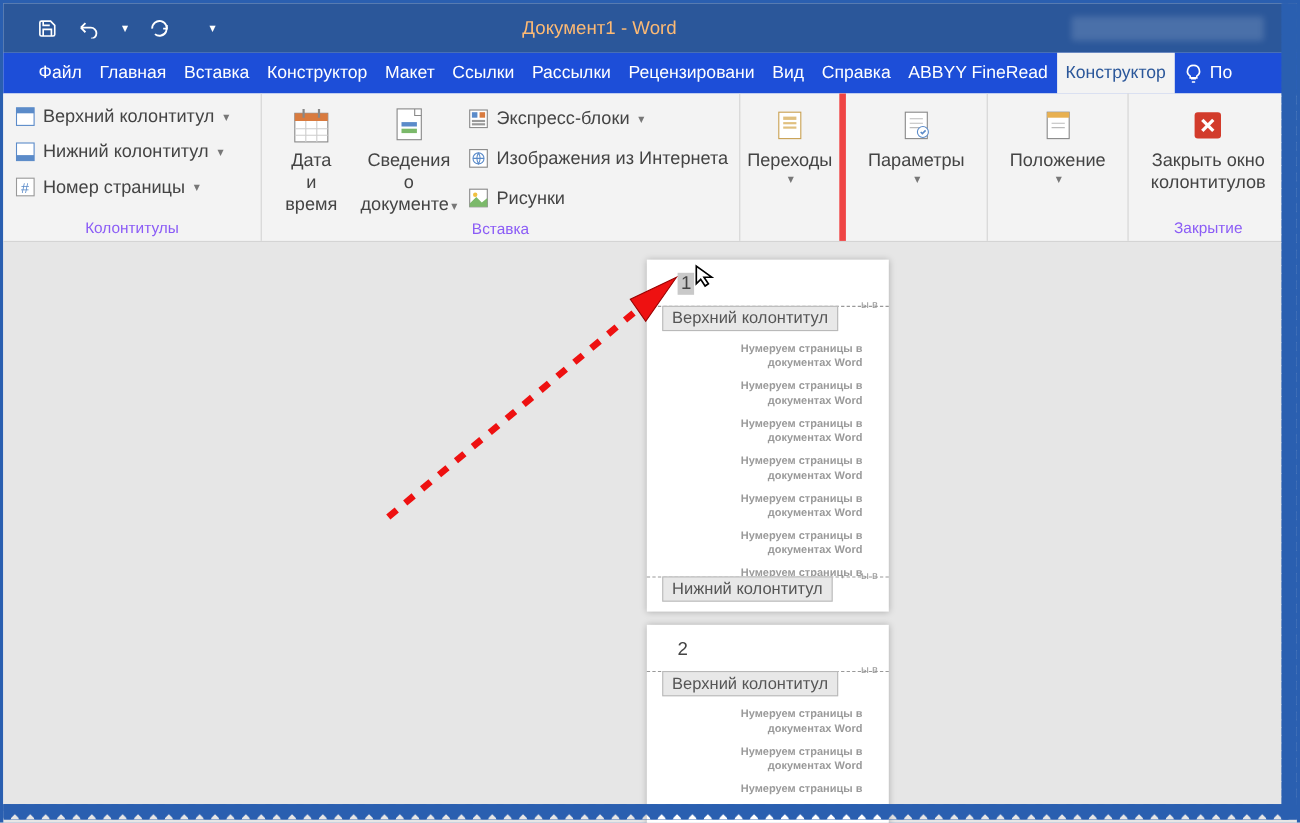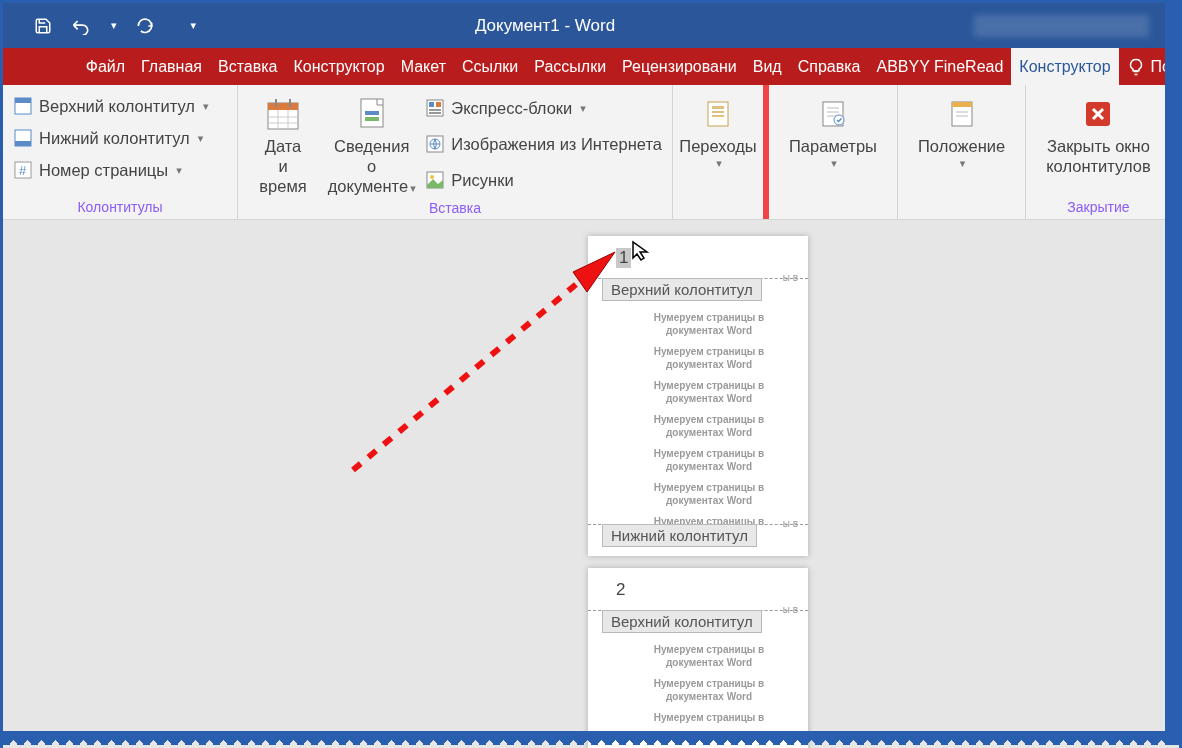--- a/index.html
+++ b/index.html
@@ -3,25 +3,25 @@
 <meta charset="utf-8">
 <style>
   * { box-sizing: border-box; margin: 0; padding: 0; font-family: 'Segoe UI', Tahoma, sans-serif; }
   body { background: #fff; width: 1182px; height: 748px; overflow: hidden; position: relative; }
   .frame { position: absolute; inset: 0; border: 3px solid #2a5fb0; }
 
   
   .titlebar { background: #2b579a; height: 45px; display: flex; align-items: center; padding-left: 30px; color: #fff; }
   .qat { display: flex; align-items: center; gap: 18px; }
   .qat-icon { width: 20px; height: 20px; display: inline-flex; align-items: center; justify-content: center; color: #fff; }
-  .title-text { flex: 1; text-align: center; font-size: 17px; color: #ffffff; margin-left:-80px;}
+  .title-text { flex: 1; text-align: center; font-size: 17px; color: #fdba74; margin-left:-80px;}
   .title-user { width: 175px; height: 22px; background: rgba(255,255,255,0.15); border-radius: 2px; margin-right: 30px; filter: blur(3px);}
 
   
-  .tabbar { background: #b91c1c; height: 37px; display: flex; align-items: stretch; color: #fff; font-size: 16px; padding-left: 34px; justify-content: flex-end; }
+  .tabbar { background: #1d4ed8; height: 37px; display: flex; align-items: stretch; color: #fff; font-size: 16px; padding-left: 24px; }
   .tab { padding: 0 8px; display: flex; align-items: center; cursor: pointer; white-space: nowrap; }
   .tab.active { background: #f3f3f3; color: #2b579a; }
   .tab-tell { display:flex; align-items:center; gap:6px; padding:0 8px;}
 
   
   .ribbon { background: #f3f3f3; border-bottom: 1px solid #d4d4d4; height: 135px; display: flex; }
   .group { border-right: 1px solid #d4d4d4; padding: 6px 10px 2px 10px; display: flex; flex-direction: column; }
   .group-content { flex: 1; display: flex; align-items: flex-start; }
   .group-label { text-align: center; font-size: 14px; color: #8b5cf6; padding: 4px 0 2px 0; }
 
@@ -37,21 +37,21 @@
   .workspace { background: #e6e6e6; height: 531px; position: relative; overflow: hidden; }
   .page { position: absolute; background: #fff; box-shadow: 0 0 6px rgba(0,0,0,.25); width: 220px; }
   .page1 { left: 585px; top: 16px; height: 320px; }
   .page2 { left: 585px; top: 348px; height: 185px; }
   .hf-dash { border: none; border-top: 1px dashed #999; margin: 0; }
   .pgnum { position: absolute; left: 28px; top: 12px; font-size: 17px; color: #444; }
   .pgnum.sel { background: #c9c9c9; padding: 0 3px;}
   .hf-tag { position: absolute; background: #e8e8e8; border: 1px solid #b9b9b9; font-size: 15px; color: #555; padding: 2px 8px; }
   .hf-dash-pos { position:absolute; left:0; right:0; }
   .body-text { position: absolute; top: 75px; left: 24px; right: 24px; display:flex; flex-direction:column; align-items:flex-end; gap: 8px; }
-  .para { font-size: 10px; color: #9a9a9a; font-weight: bold; text-align: center; line-height:1.3; width: 150px;}
+  .para { font-size: 10px; color: #9a9a9a; font-weight: bold; text-align: right; line-height:1.3; width: 150px;}
   .tail { font-size:10px; color:#9a9a9a; position:absolute; right:10px;}
 
   
   .arrow-svg { position:absolute; left: 330px; top: 20px; pointer-events:none; }
   .cursor { position:absolute; left: 628px; top: 20px; pointer-events:none;}
 
   
   .jag-bottom { position:absolute; left:0; right:0; bottom:0; height:14px;
   background: linear-gradient(-45deg, transparent 6px, #2a5fb0 6px) 0 0 / 14px 14px,
               linear-gradient(45deg, transparent 6px, #2a5fb0 6px) 7px 0 / 14px 14px;}

